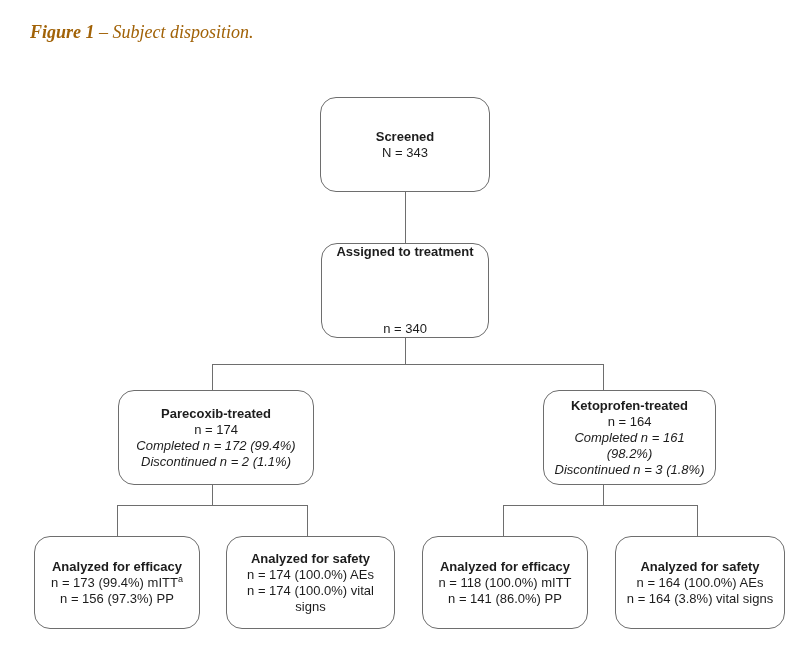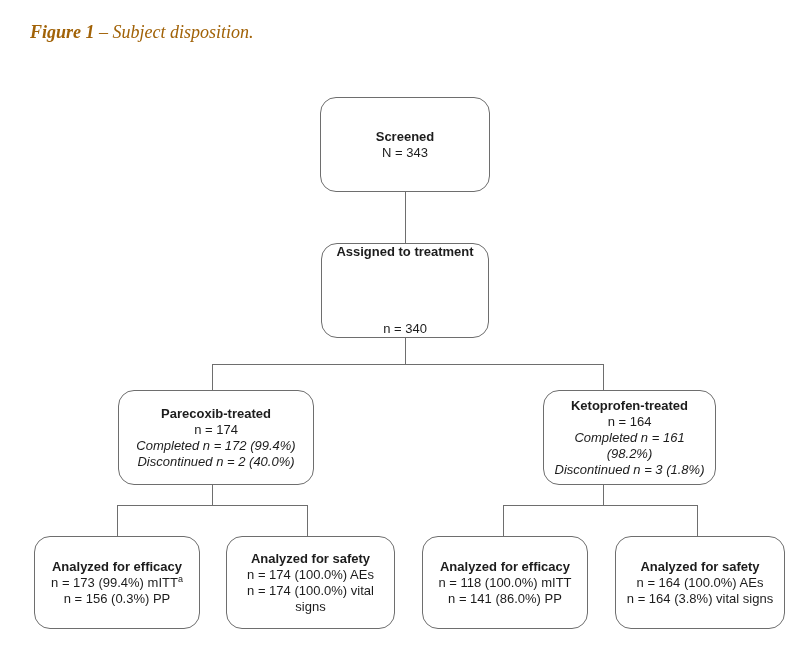--- a/index.html
+++ b/index.html
@@ -82,34 +82,34 @@
 
   <div class="node" style="left:321px; top:243px; width:168px; height:95px;justify-content:space-between;">
     <div class="title">Assigned to treatment</div>
     <div class="line">n = 340</div>
   </div>
 
   <div class="node" style="left:118px; top:390px; width:196px; height:95px;">
     <div class="title">Parecoxib-treated</div>
     <div class="line">n = 174</div>
     <div class="line italic">Completed n = 172 (99.4%)</div>
-    <div class="line italic">Discontinued n = 2 (40.0%)</div>
+    <div class="line italic">Discontinued n = 2 (1.1%)</div>
   </div>
 
   <div class="node" style="left:517px; top:390px; width:173px; height:95px;margin-left:26px;">
     <div class="title">Ketoprofen-treated</div>
     <div class="line">n = 164</div>
     <div class="line italic">Completed n = 161 (98.2%)</div>
     <div class="line italic">Discontinued n = 3 (1.8%)</div>
   </div>
 
   <div class="node" style="left:34px; top:536px; width:166px; height:93px;">
     <div class="title">Analyzed for efficacy</div>
     <div class="line"><span>n = 173 (99.4%) mITT</span><sup>a</sup></div>
-    <div class="line">n = 156 (0.3%) PP</div>
+    <div class="line">n = 156 (97.3%) PP</div>
   </div>
 
   <div class="node" style="left:226px; top:536px; width:169px; height:93px;">
     <div class="title">Analyzed for safety</div>
     <div class="line">n = 174 (100.0%) AEs</div>
     <div class="line">n = 174 (100.0%) vital signs</div>
   </div>
 
   <div class="node" style="left:422px; top:536px; width:166px; height:93px;">
     <div class="title">Analyzed for efficacy</div>

